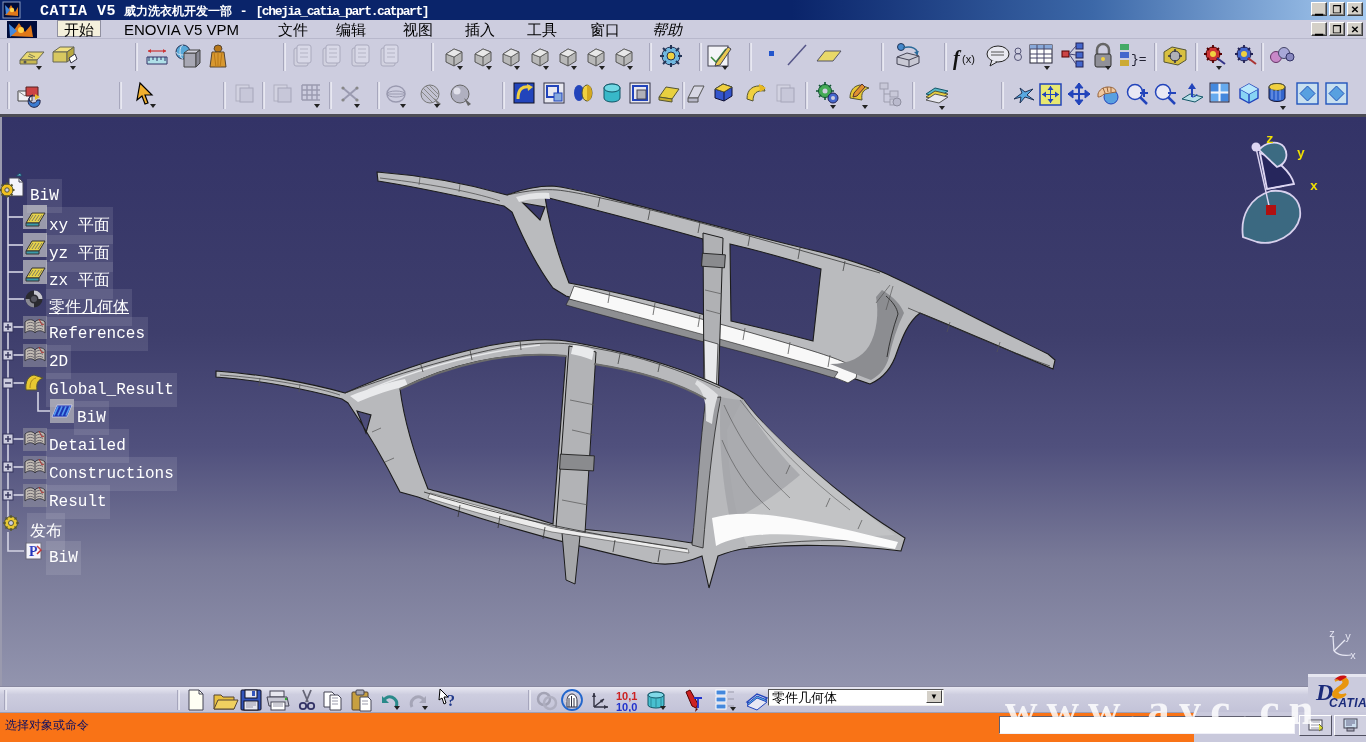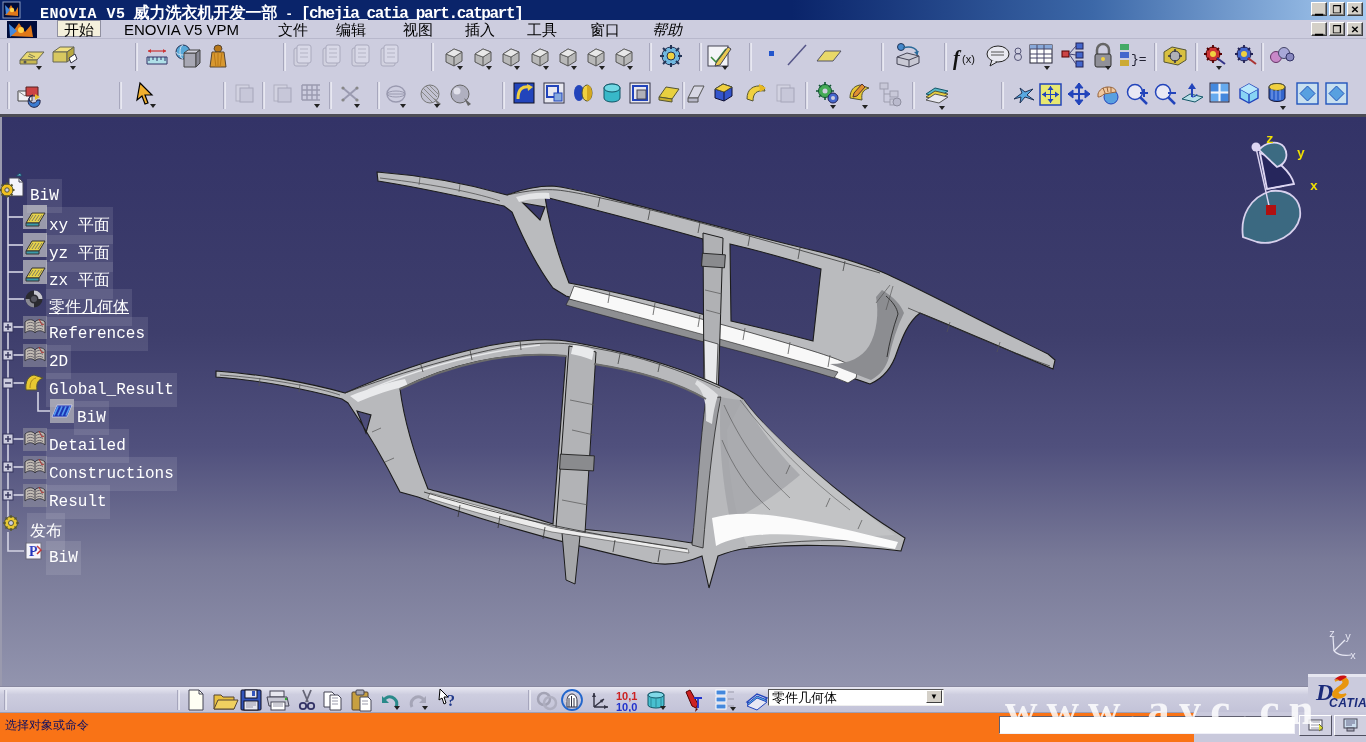--- a/index.html
+++ b/index.html
@@ -39,21 +39,21 @@
 <body>
 <div id="app">
 
   <div id="titlebar">
     <svg width="20" height="20" style="position:absolute;left:2px;top:1px">
       <rect x="1" y="1" width="17" height="16" fill="#000c3a" stroke="#8899c0"></rect>
       <path d="M3,14 L9,4 L13,11 L16,6 L16,15 Z" fill="#e07818"></path>
       <path d="M3,4 L8,9 L4,14 Z" fill="#4488dd"></path>
       <circle cx="10" cy="9" r="2.2" fill="#ffd24a"></circle>
     </svg>
-    <div id="titletext"><span style="font-size:15px;letter-spacing:0.5px">ENOVIA V5</span><span style="display:inline-block;width:8px"></span><span style="font-size:16px">威力洗衣机开发一部</span> - <span style="font-size:16px;letter-spacing:-1.4px">[chejia_catia_part.catpart]</span></div>
+    <div id="titletext"><span style="font-size:15px;letter-spacing:0.5px">CATIA V5</span><span style="display:inline-block;width:8px"></span><span style="font-size:12px">威力洗衣机开发一部</span> - <span style="font-size:13px;letter-spacing:-1.4px">[chejia_catia_part.catpart]</span></div>
     <div class="winbtns" style="right:3px; top:2px;">
       <div class="wb">▁</div>
         <div class="wb">❐</div>
         <div class="wb">✕</div>
     </div>
   </div>
 
   <div id="menubar">
     <svg width="40" height="19" style="position:absolute;left:6px;top:0">
       <rect x="1" y="1" width="30" height="17" fill="#000c3a"></rect>

